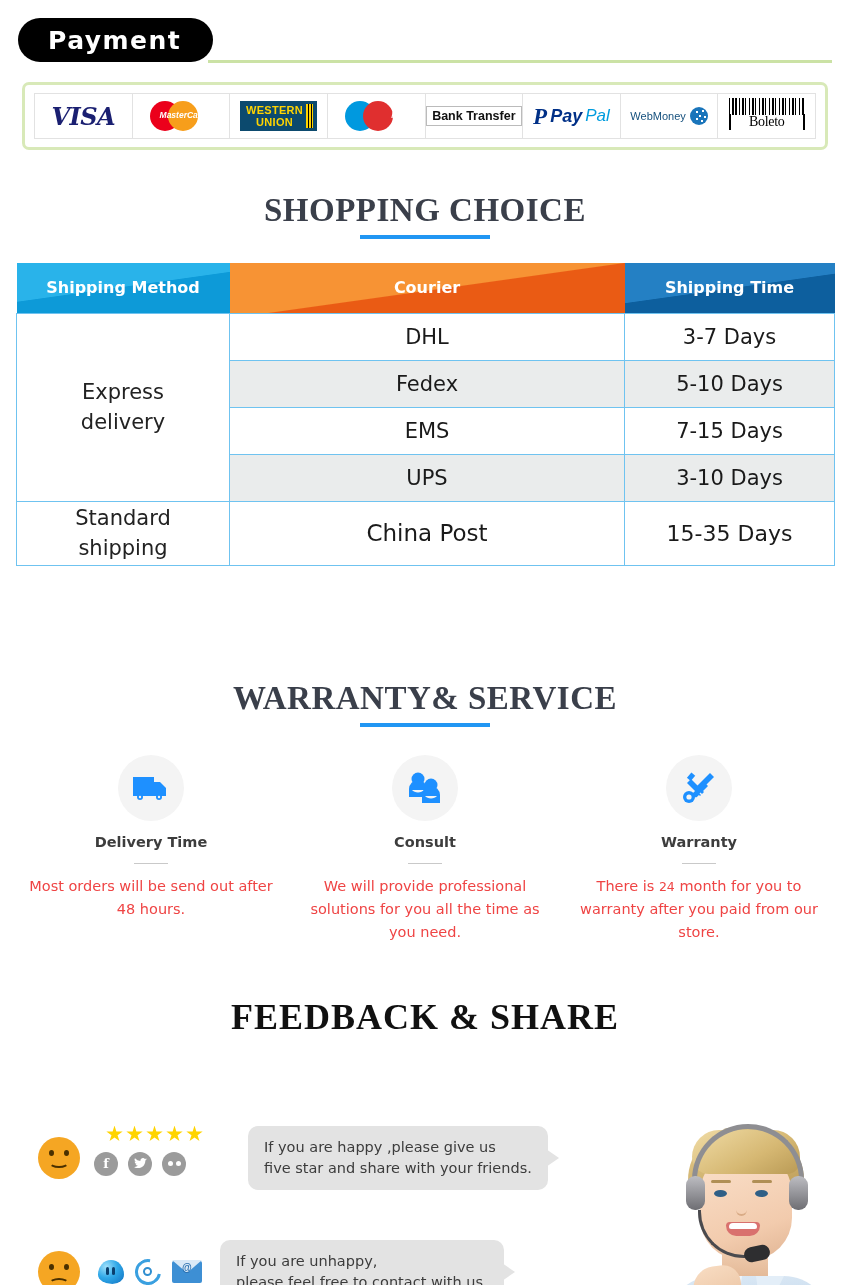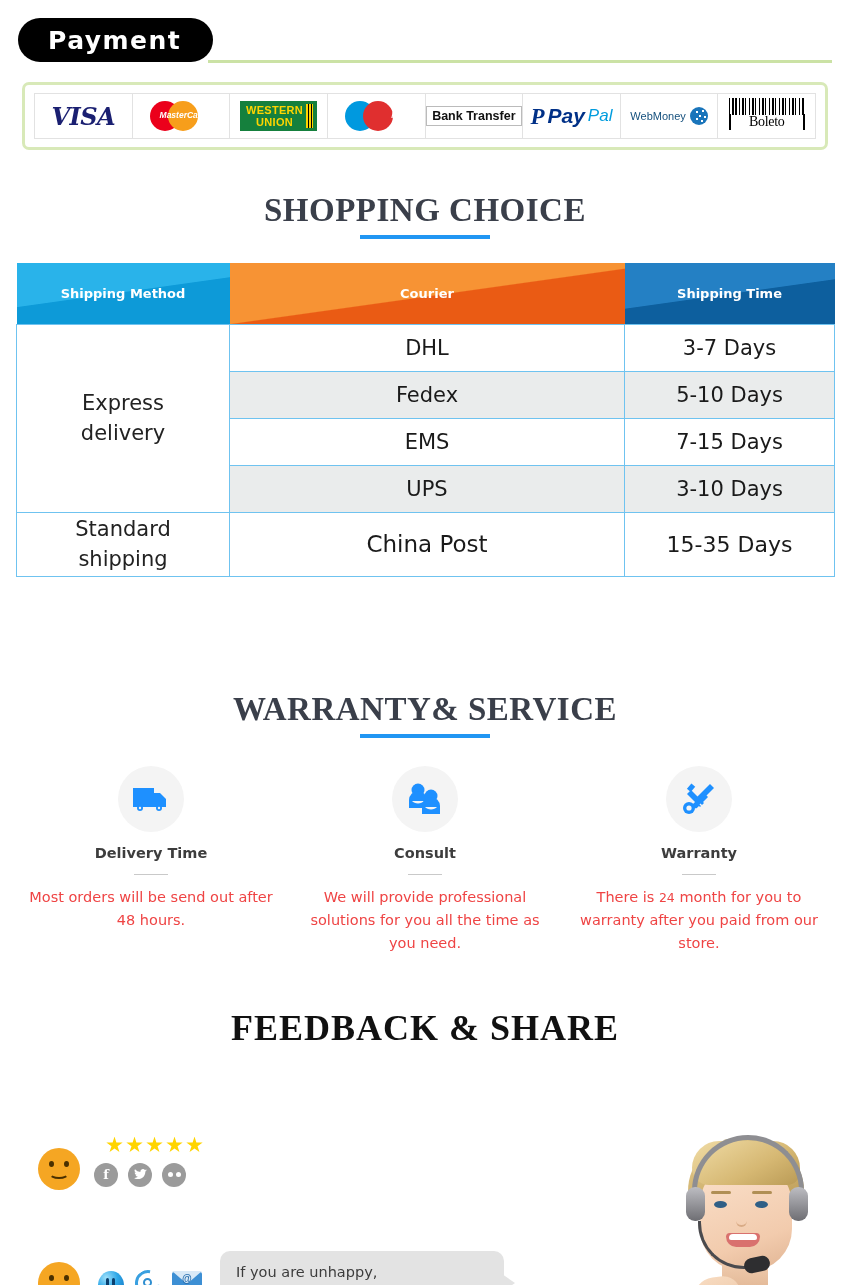--- a/index.html
+++ b/index.html
@@ -81,21 +81,21 @@
   .mc-circle { position: absolute; top: 0; width: 30px; height: 30px; border-radius: 50%; }
   .mc-red { left: 0; background: #eb001b; }
   .mc-yellow { left: 18px; background: #f79e1b; }
   .mc-text {
     position: absolute; left: 4px; top: 9px; width: 58px;
     text-align: center; font-size: 8.5px; font-weight: bold;
     color: #fff; font-style: italic; z-index: 3;
     font-family: "Liberation Sans", sans-serif;
   }
   .logo-wu {
-    background: #15803d; color: #ffd400;
+    background: #0c4a6e; color: #ffd400;
     font-weight: bold; font-size: 11px; line-height: 12px;
     text-align: center; padding: 3px 14px 3px 6px;
     position: relative; letter-spacing: 0.3px;
   }
   .logo-wu .bars {
     position: absolute; right: 4px; top: 3px; bottom: 3px; width: 7px;
     background: repeating-linear-gradient(to right, #ffd400 0 1.5px, #000 1.5px 3px);
   }
   .ms-wrap { position: relative; width: 62px; height: 30px; }
   .ms-circle { position: absolute; top: 0; width: 30px; height: 30px; border-radius: 50%; }
@@ -105,21 +105,21 @@
     position: absolute; left: 2px; top: 9px; width: 58px; text-align: center;
     font-size: 9px; font-weight: bold; color: #fff; font-style: italic; z-index: 3; padding-left: 44px;
   }
   .logo-bank {
     border: 1px solid #bbb; padding: 2px 5px;
     font-size: 12.5px; font-weight: bold; color: #111;
     font-family: "Liberation Sans", sans-serif;
   }
   .pp-wrap { display: flex; align-items: center; gap: 3px; }
   .pp-mark { font-size: 23px; font-weight: bold; color: #003087; font-family: "Liberation Serif", serif; font-style: italic; line-height: 1; }
-  .pp-pay { font-size: 21px; font-weight: bold; font-style: italic; color: #003087; }
+  .pp-pay { font-size: 18px; font-weight: bold; font-style: italic; color: #003087; }
   .pp-pal { font-size: 17px; font-weight: normal; font-style: italic; color: #009cde; }
   .wm-wrap { display: flex; align-items: center; gap: 4px; }
   .wm-text { font-size: 11px; color: #15507d; font-weight: 500; }
   .wm-ball {
     width: 18px; height: 18px; border-radius: 50%;
     background: #1a75bb;
     position: relative; overflow: hidden;
   }
   .wm-ball::after {
     content: ""; position: absolute; left: 4px; top: 2px; right: 0; bottom: 0;
@@ -164,23 +164,23 @@
     margin: 24px 16px 0 16px;
     border-collapse: collapse;
     width: 818px;
     table-layout: fixed;
   }
   .ship-table td, .ship-table th {
     border: 1px solid #6fc3f0;
     padding: 0;
   }
   .th-cell {
-    height: 61px;
+    height: 50px;
     color: #fff;
-    font-size: 13px;
+    font-size: 16px;
     font-weight: bold;
     text-align: center;
     vertical-align: middle;
     position: relative;
     border: none !important;
     font-family: "DejaVu Sans", sans-serif;
   }
   .th-blue { background: linear-gradient(172deg, #29b3ea 0%, #29b3ea 48%, #0d9ad8 49%, #0d9ad8 100%); }
   .th-orange { background: linear-gradient(172deg, #f79334 0%, #f79334 52%, #ea5b14 53%, #ea5b14 100%); }
   .th-blue2 { background: linear-gradient(172deg, #2480c4 0%, #2480c4 50%, #0d5f9e 51%, #0d5f9e 100%); }
@@ -666,20 +666,23 @@
         </span>
         <span class="soc">
           <span class="soc-flickr-dots">
               <i></i>
               <i></i>
             </span>
         </span>
       </div>
     </div>
 
+    <div class="bubble">
+      <div class="bubble-text">If you are happy ,please give us<br>five star and share with your friends.</div>
+    </div>
   </div>
 
   <div class="fb-row fb-row-unhappy">
     <div class="face">
       <span class="eye l"></span>
       <span class="eye r"></span>
       <span class="mouth-sad"></span>
     </div>
 
     <div class="contact-icons">

